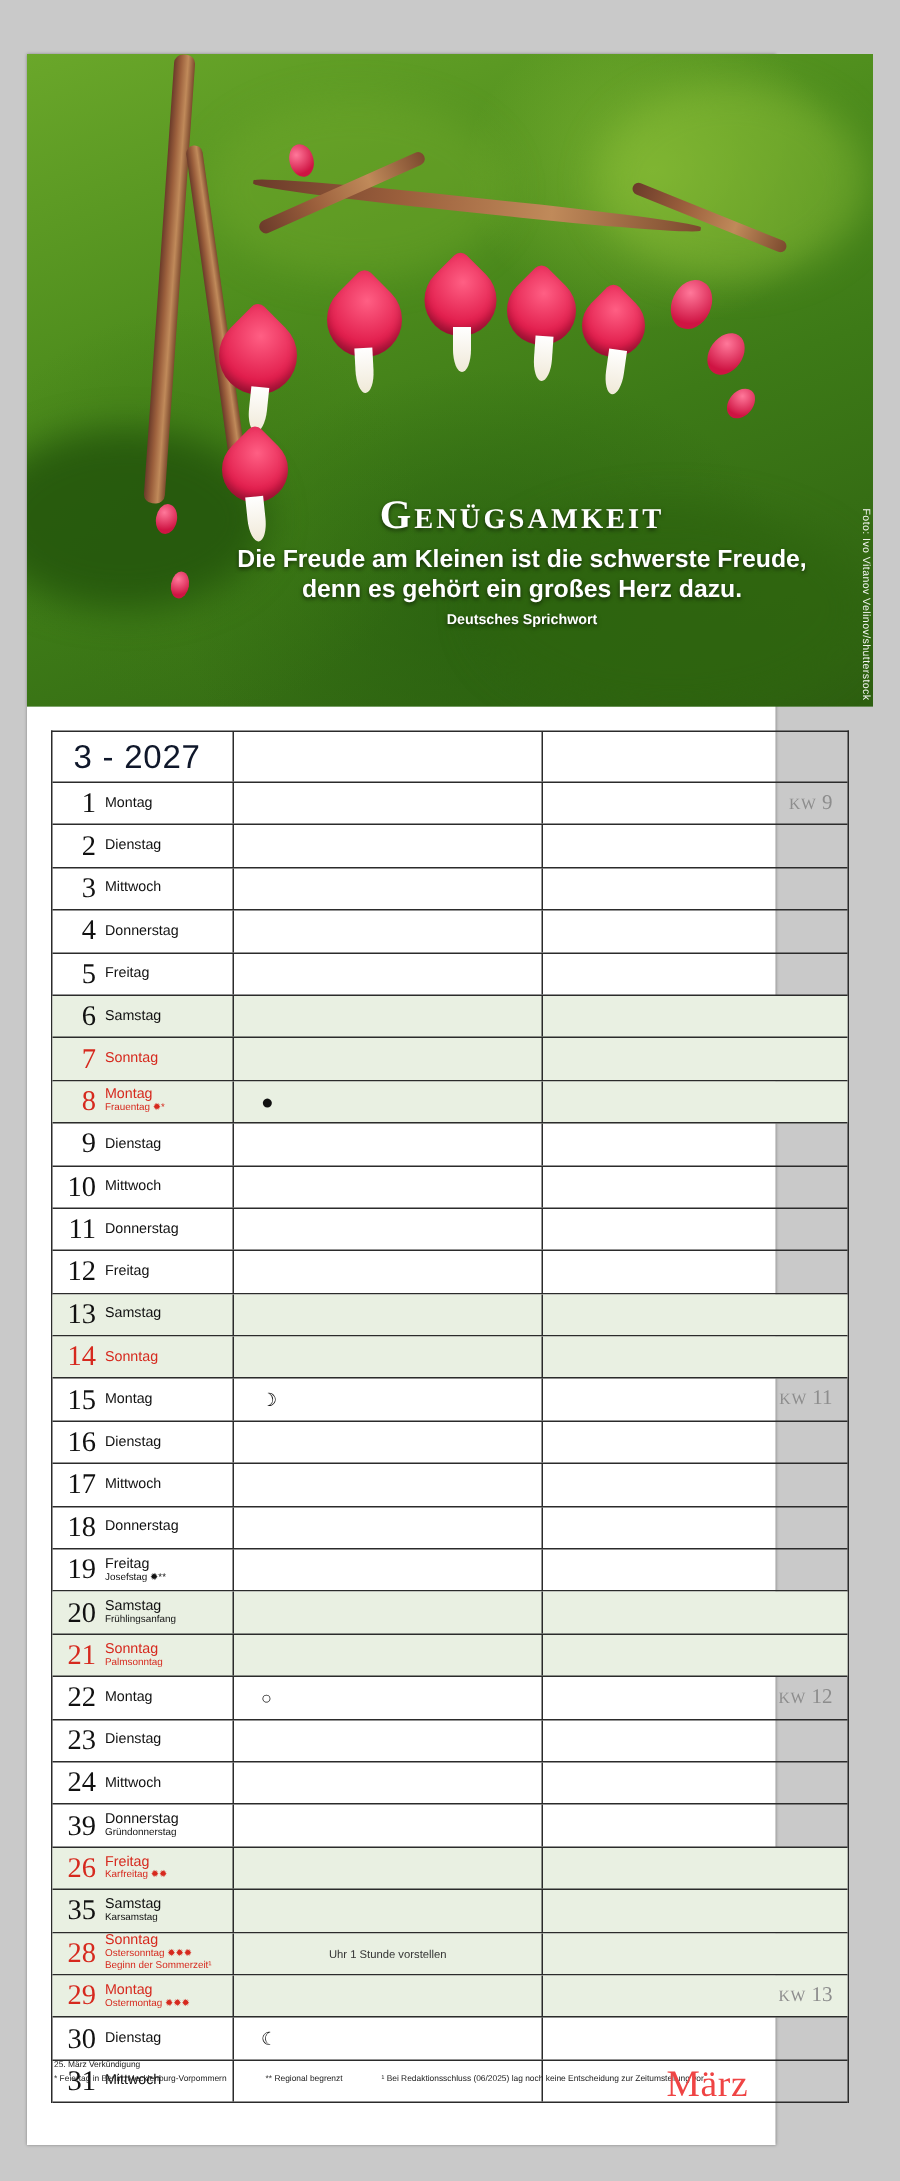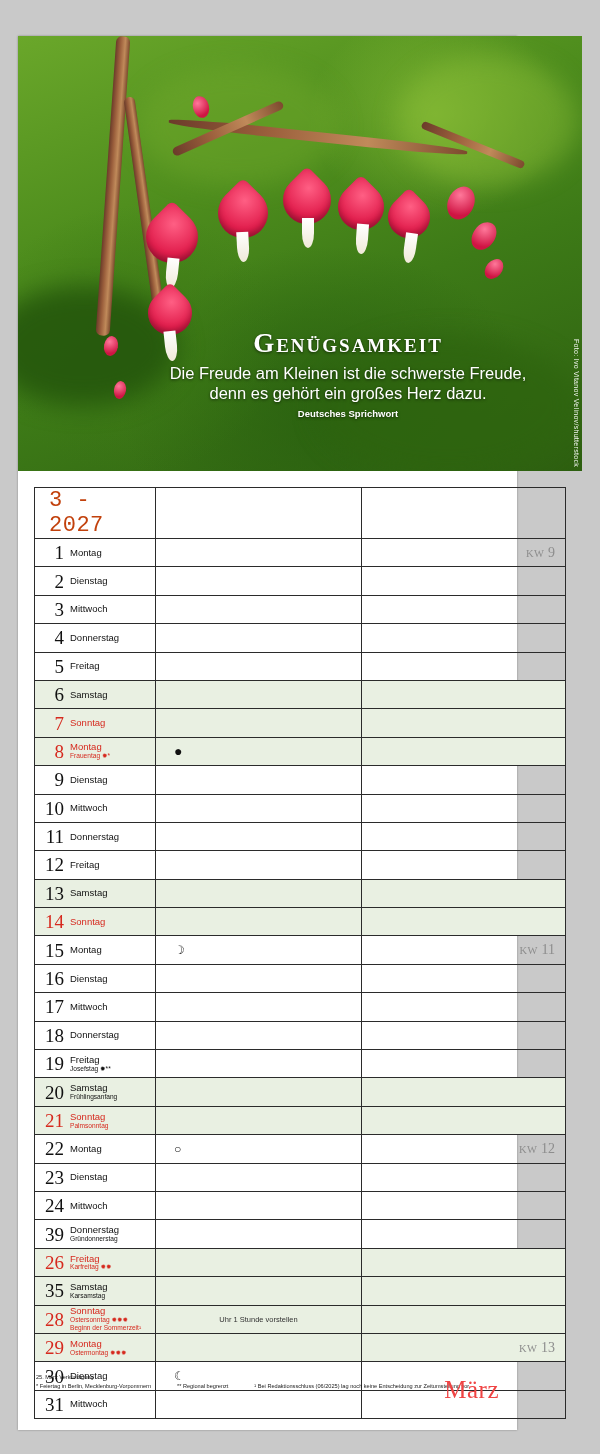--- a/index.html
+++ b/index.html
@@ -92,21 +92,21 @@
   .quote-title {
     font-family: "Liberation Serif", serif;
     font-size: 27px;
     letter-spacing: 2px;
     font-variant: small-caps;
     font-weight: 700;
     margin-bottom: 4px;
   }
   .quote-line {
     font-size: 16.5px;
-    font-weight: 400;
+    font-weight: 700;
     line-height: 1.25;
   }
   .quote-src {
     margin-top: 4px;
     font-size: 9.5px;
     font-weight: 700;
   }
   .photo-credit {
     position: absolute;
     right: 2px;
@@ -183,24 +183,24 @@
   }
   .dnote {
     font-size: 6.6px;
     color: #111;
     margin-top: 1px;
   }
   .sunday .num, .sunday .dname, .sunday .dnote { color: #d6291e; }
   .holiday .num, .holiday .dname, .holiday .dnote { color: #d6291e; }
   .shaded { background: #e9f0e2; }
   .title-row .c-day {
-    font-family: Liberation Mono, monospace;
+    font-family: Liberation Sans, sans-serif;
     font-size: 22px;
     padding-left: 14px;
-    color: #c2410c;
+    color: #0f172a;
     letter-spacing: 0.5px;
     display: flex;
     align-items: center;
   }
   .kw {
     font-family: "Liberation Serif", serif;
     font-size: 14px;
     color: #8d8d8d;
   }
   .kw .kwl { font-size: 10.5px; letter-spacing: 0.5px; margin-left: 24px; }

